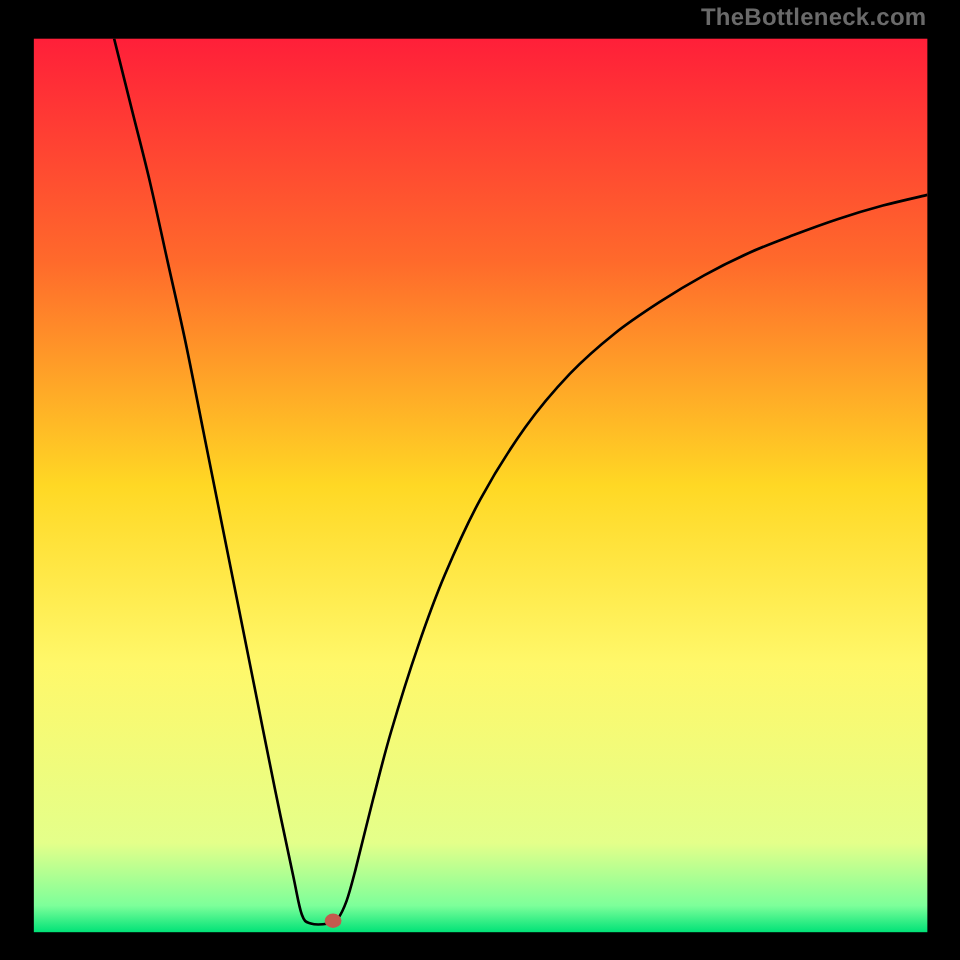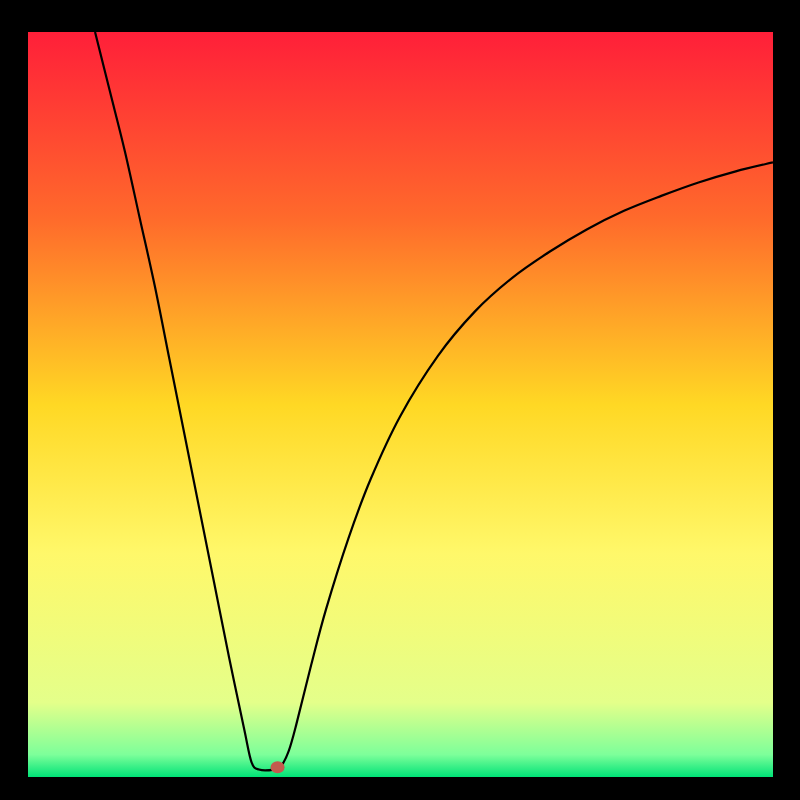--- a/index.html
+++ b/index.html
@@ -35,20 +35,21 @@
     left: 28px;
     width: 745px;
     height: 745px;
     display: block;
   }
 </style>
 </head>
 <body>
 
 <div class="frame">
+  <div class="watermark">TheBottleneck.com</div>
   <svg class="plot" viewBox="0 0 745 745" preserveAspectRatio="none">
     <defs>
       <linearGradient id="bg-grad" x1="0" y1="0" x2="0" y2="1">
           <stop offset="0%" stop-color="#ff1f39"></stop>
           <stop offset="25%" stop-color="#ff6a2b"></stop>
           <stop offset="50%" stop-color="#ffd824"></stop>
           <stop offset="70%" stop-color="#fff86a"></stop>
           <stop offset="90%" stop-color="#e4ff8a"></stop>
           <stop offset="97%" stop-color="#7dff9a"></stop>
           <stop offset="100%" stop-color="#00e277"></stop>

